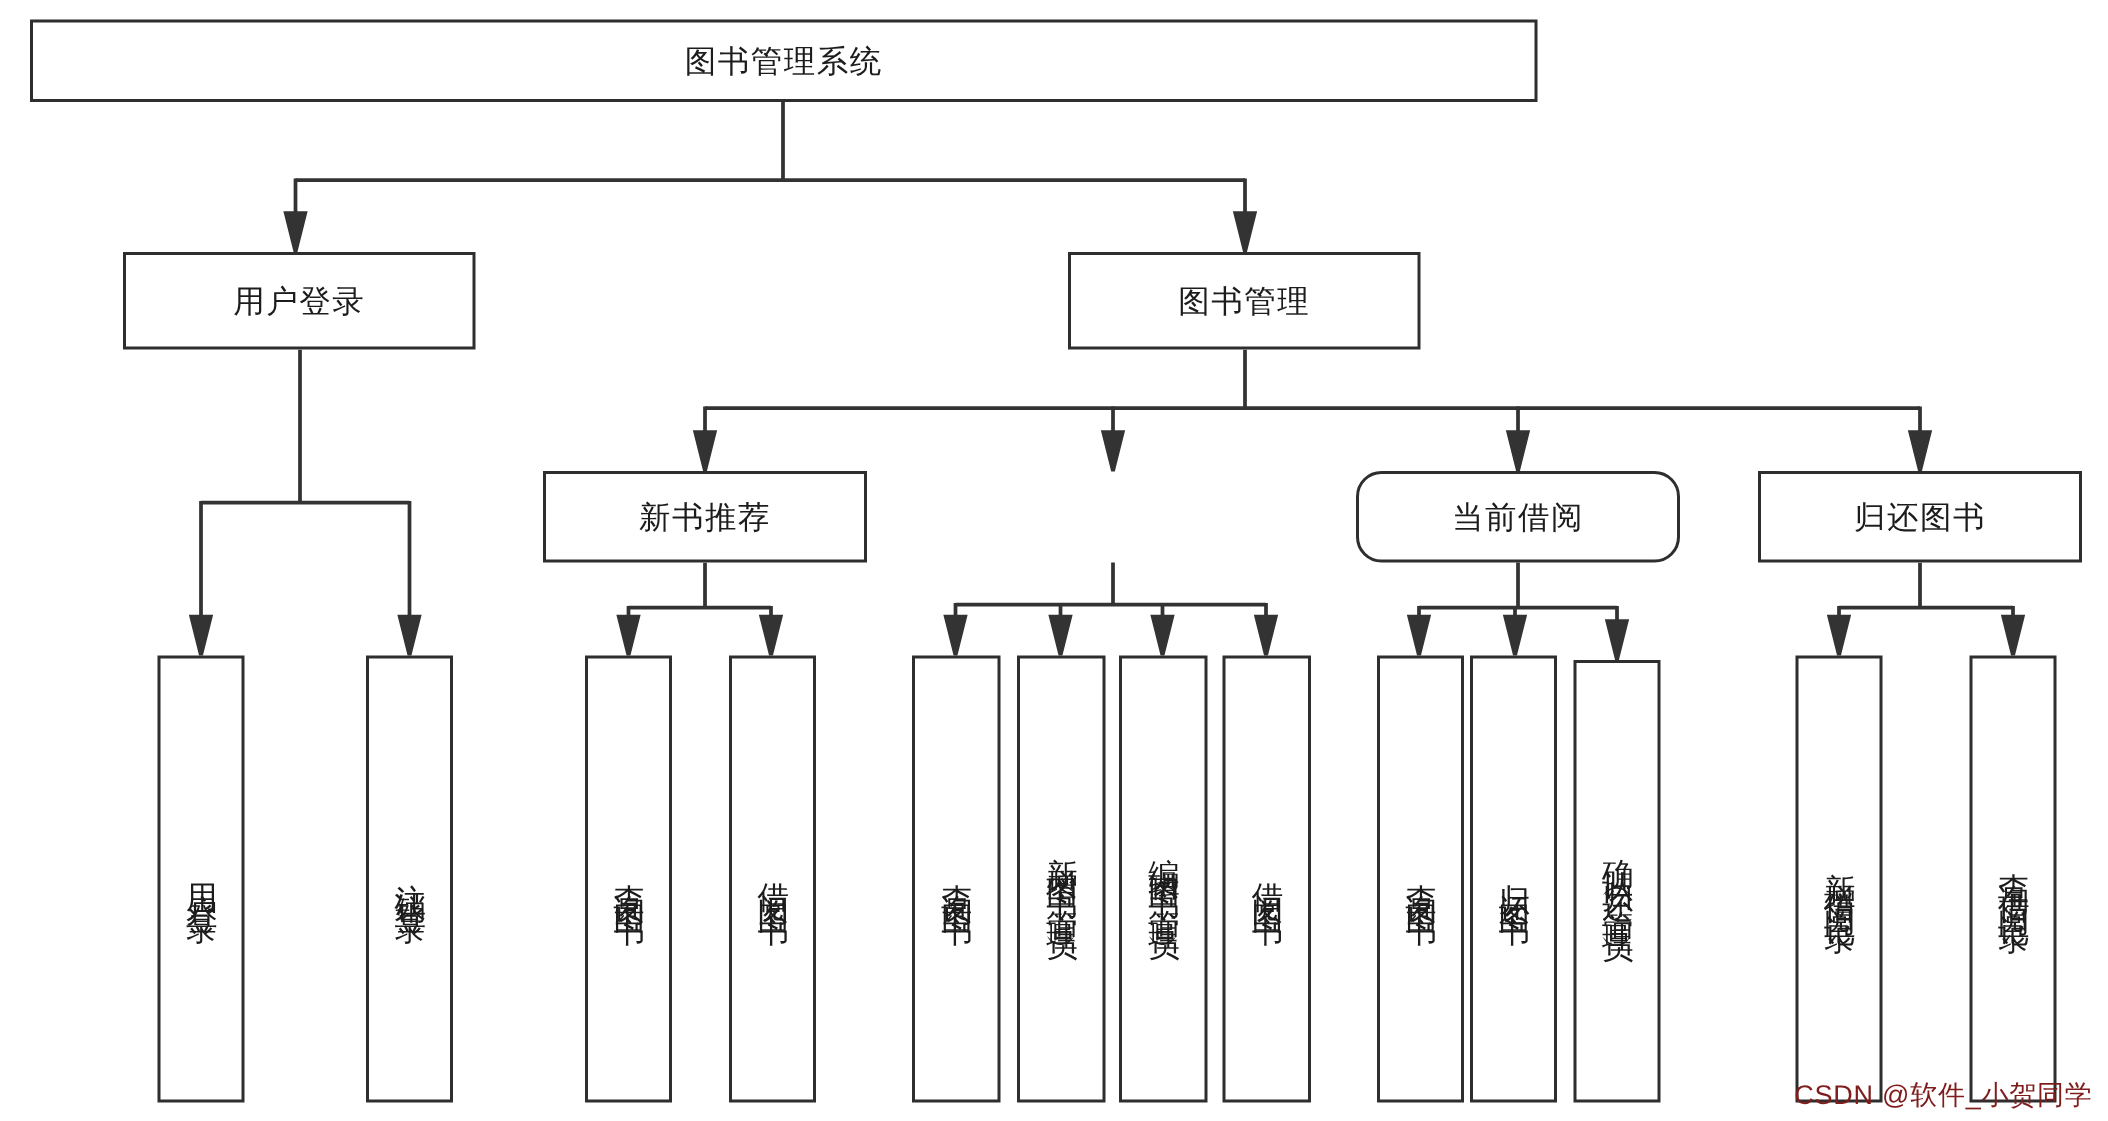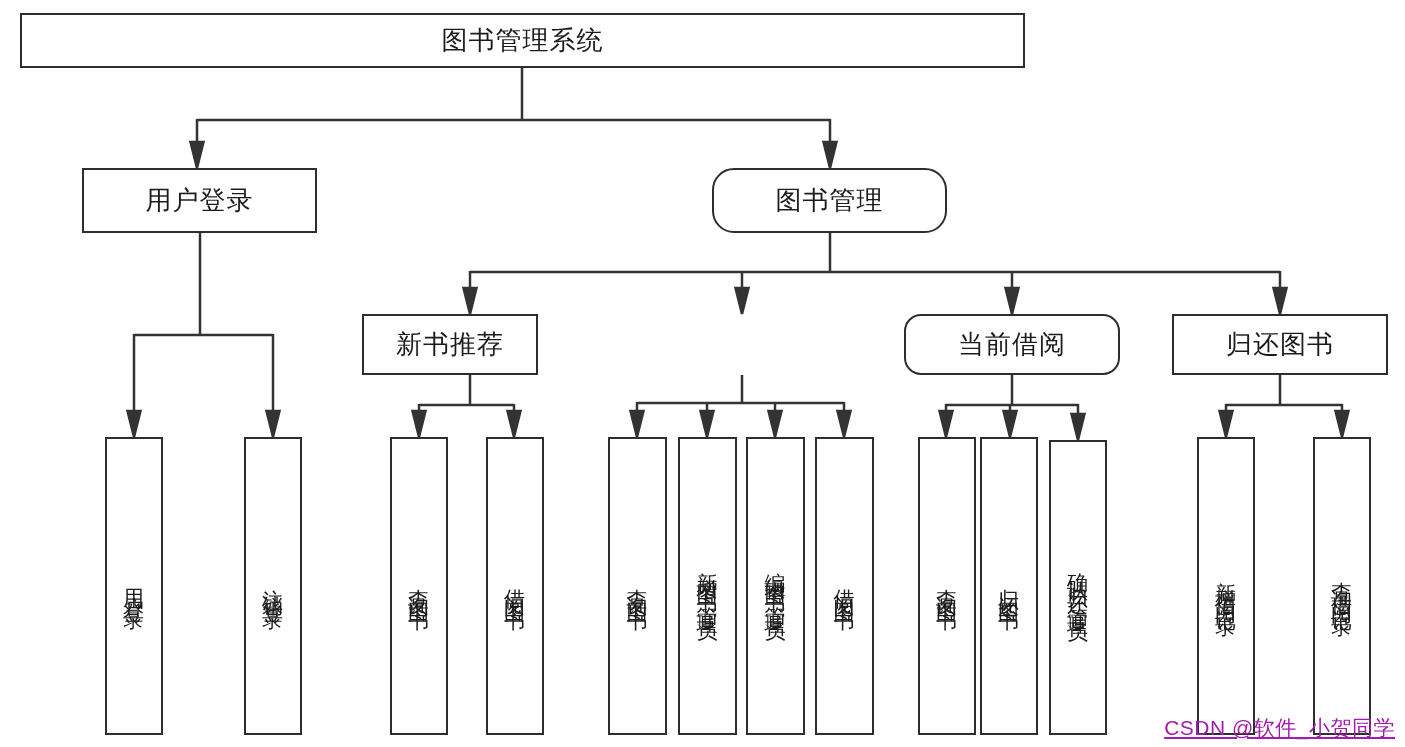--- a/index.html
+++ b/index.html
@@ -23,42 +23,41 @@
   }
   .node {
     position: absolute;
     box-sizing: border-box;
     border: 2.5px solid #2e2e2e;
     background: #ffffff;
     color: #1c1c1c;
     display: flex;
     align-items: center;
     justify-content: center;
-    font-size: 26px;
+    font-size: 21px;
     letter-spacing: 1px;
   }
   .vnode {
     font-size: 21px;
   }
   .vnode .vtext {
     writing-mode: vertical-rl;
     text-orientation: mixed;
     letter-spacing: 7px;
     line-height: 1;
   }
   .watermark {
     position: absolute;
     right: 10px;
     bottom: 5px;
-    font-size: 21px;
-    color: #a21caf;
+    font-size: 18px;
+    color: #7f1d1d;
     letter-spacing: 0.5px;
     z-index: 10;
     white-space: nowrap;
-    text-decoration: underline;
   }
 </style>
 </head>
 <body>
 
 <div class="canvas">
 
   <svg class="connectors" width="1405" height="747" viewBox="0 0 1405 747">
     <g stroke="#333333" stroke-width="2.5" fill="#333333">
 
@@ -123,25 +122,25 @@
     </g>
   </svg>
 
   <div class="node" style="left:20px; top:13px; width:1005px; height:55px;">
     <span>图书管理系统</span>
   </div>
 
   <div class="node" style="left:82px; top:168px; width:235px; height:65px;">
     <span>用户登录</span>
   </div>
-  <div class="node" style="left:712px; top:168px; width:235px; height:65px;border-radius:22px;">
+  <div class="node" style="left:712px; top:168px; width:235px; height:65px;">
     <span>图书管理</span>
   </div>
 
-  <div class="node" style="left:362px; top:314px; width:176px; height:61px;">
+  <div class="node" style="left:362px; top:314px; width:216px; height:61px;">
     <span>新书推荐</span>
   </div>
   <div class="node" style="left:904px; top:314px; width:216px; height:61px;border-radius:17px;">
     <span>当前借阅</span>
   </div>
   <div class="node" style="left:1172px; top:314px; width:216px; height:61px;">
     <span>归还图书</span>
   </div>
 
   <div class="node vnode" style="left:105px; top:437px; width:58px; height:298px;">

